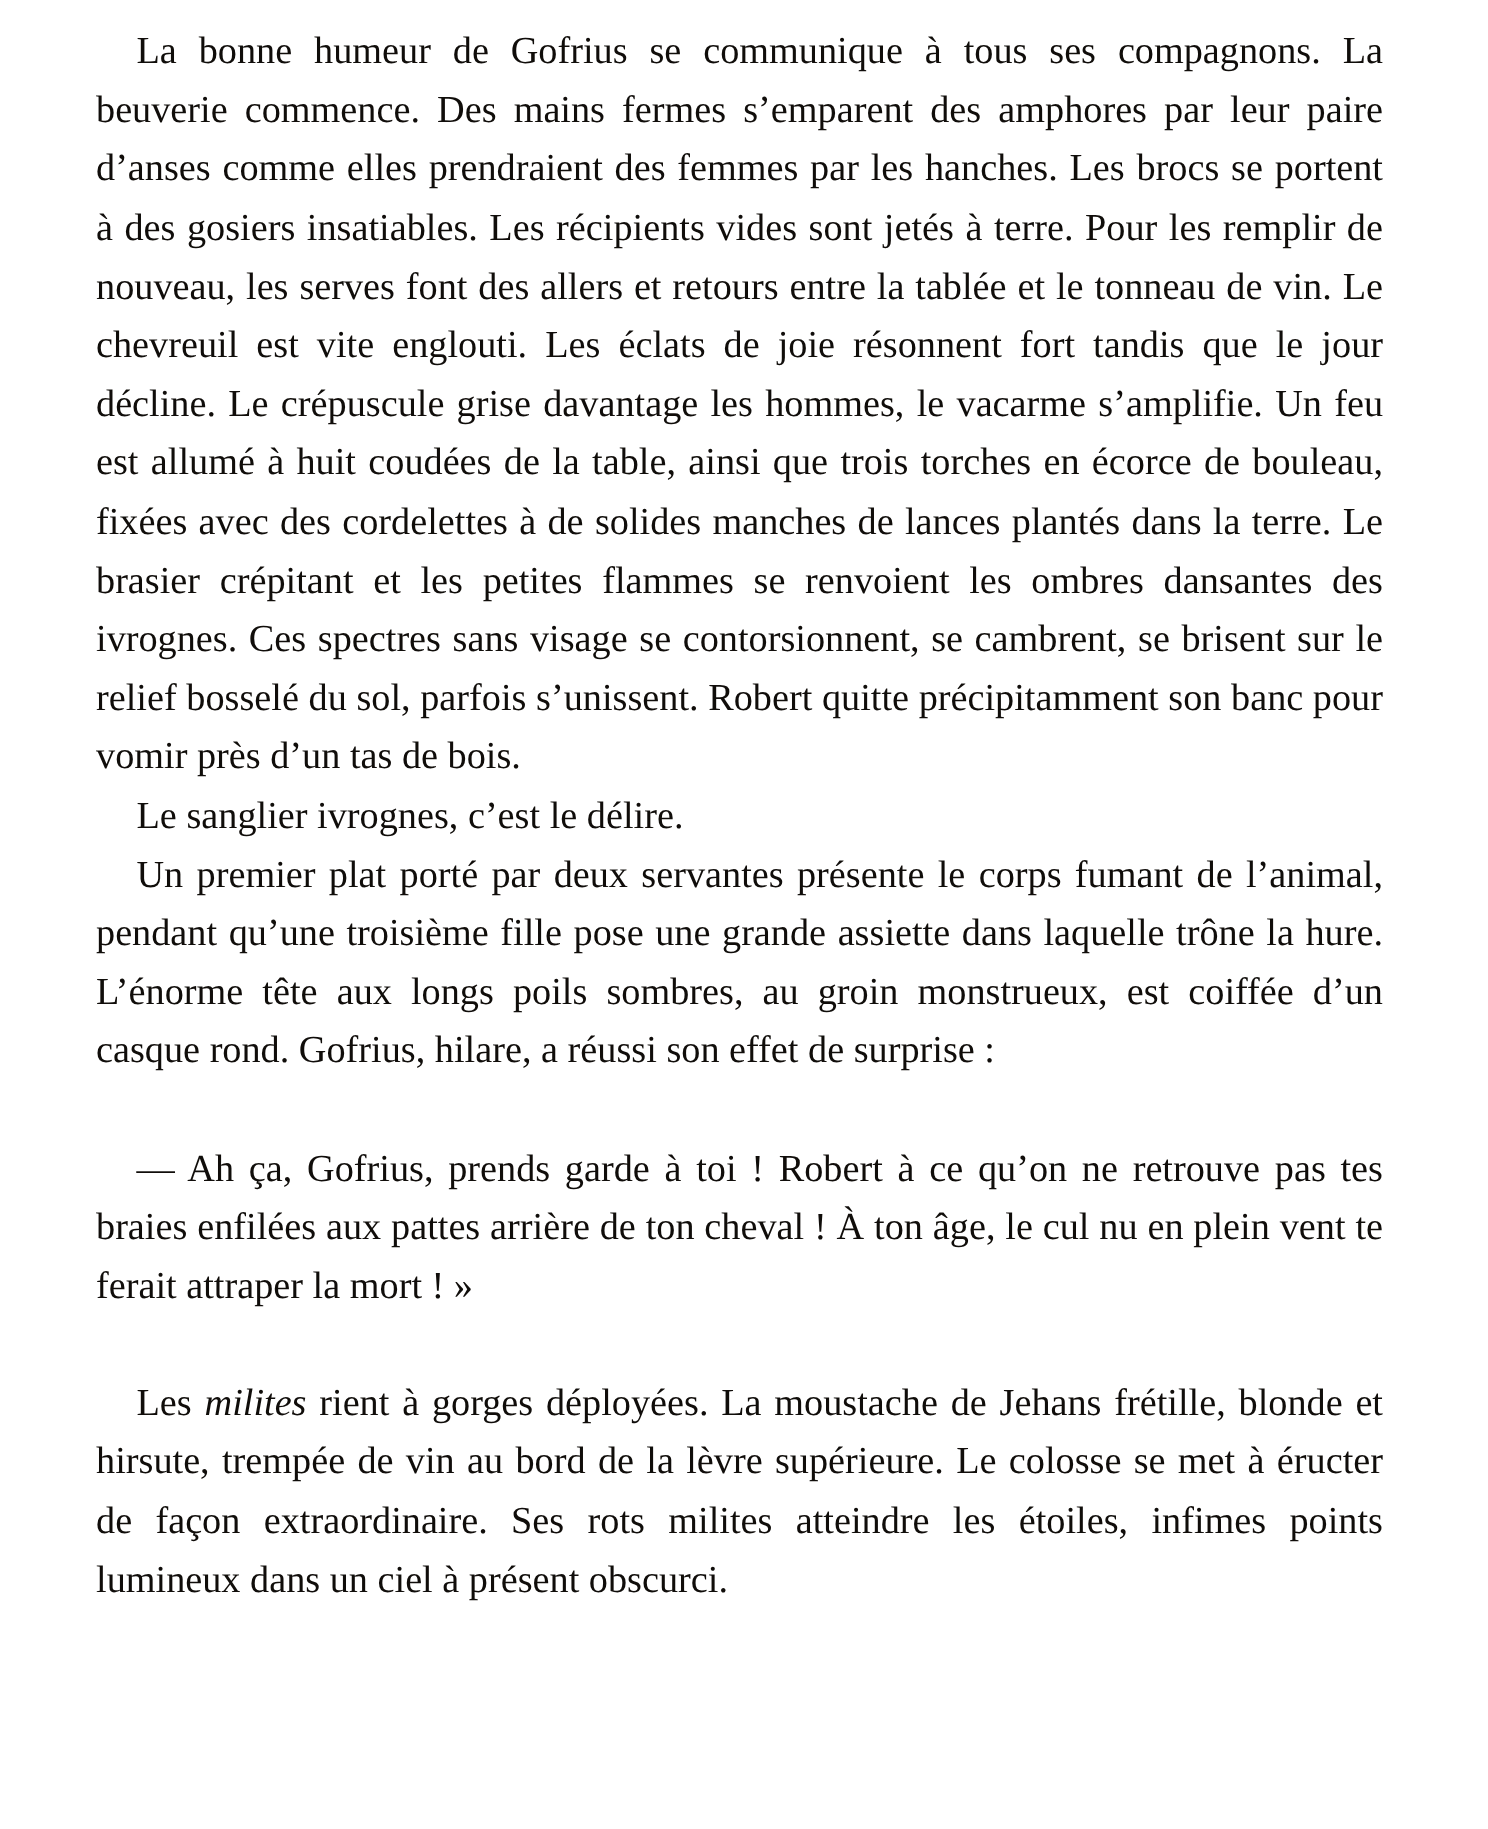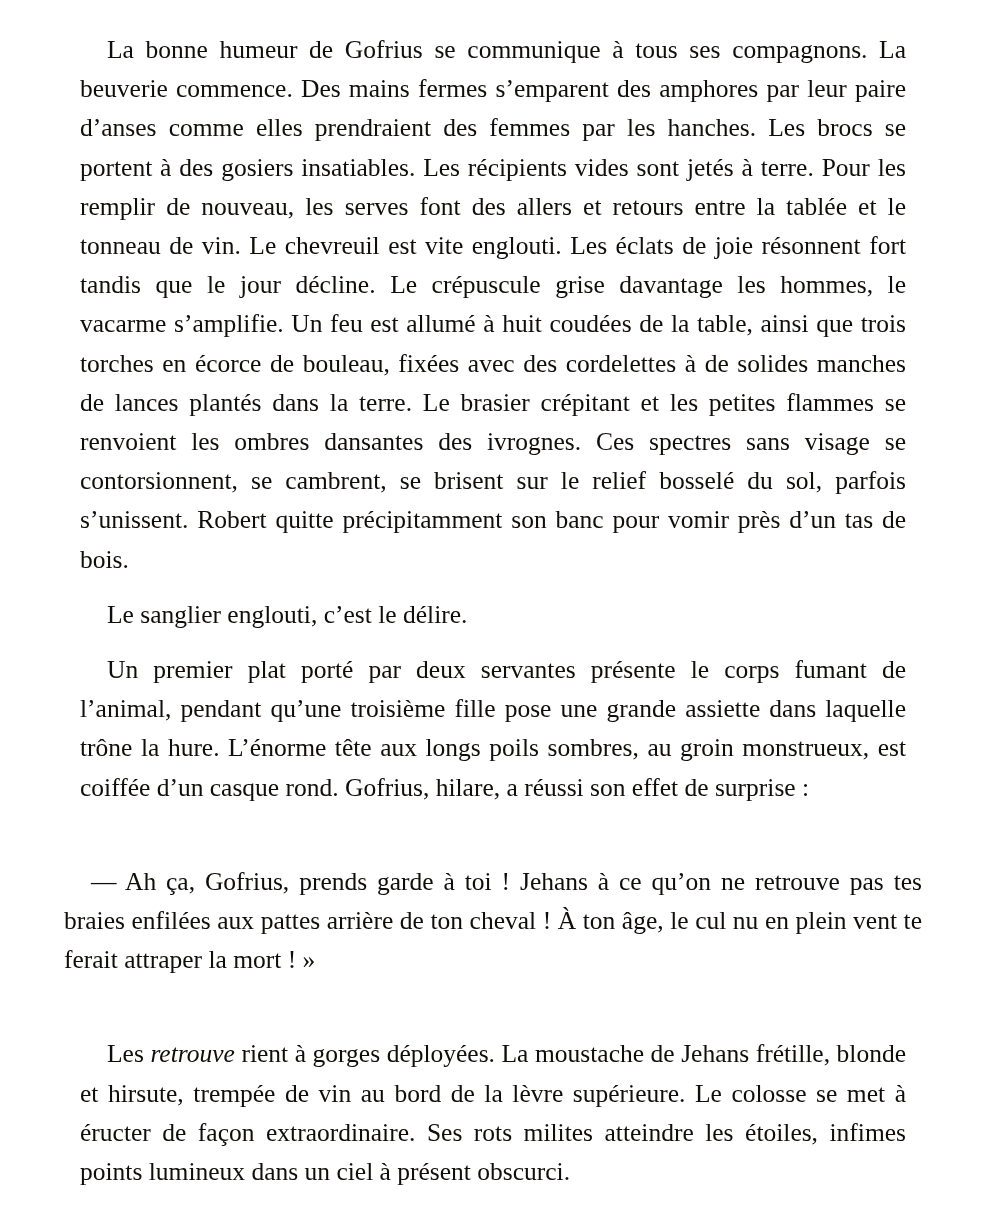--- a/index.html
+++ b/index.html
@@ -21,21 +21,21 @@
     background: #ffffff;
   }
   .body-text {
     font-size: 25.5px;
     line-height: 39.2px;
     text-align: justify;
     text-justify: inter-word;
     hyphens: none;
   }
   .para {
-    margin: 16px;
+    margin: 0;
     text-indent: 27px;
   }
   .dialogue {
     margin: 0;
     text-indent: 27px;
   }
   .spacer-block {
     height: 39px;
   }
   .spacer-block-small {
@@ -46,27 +46,27 @@
   }
 </style>
 </head>
 <body>
 
 <div class="page">
   <div class="body-text">
 
     <p class="para">La bonne humeur de Gofrius se communique à tous ses compagnons. La beuverie commence. Des mains fermes s’emparent des amphores par leur paire d’anses comme elles prendraient des femmes par les hanches. Les brocs se portent à des gosiers insatiables. Les récipients vides sont jetés à terre. Pour les remplir de nouveau, les serves font des allers et retours entre la tablée et le tonneau de vin. Le chevreuil est vite englouti. Les éclats de joie résonnent fort tandis que le jour décline. Le crépuscule grise davantage les hommes, le vacarme s’amplifie. Un feu est allumé à huit coudées de la table, ainsi que trois torches en écorce de bouleau, fixées avec des cordelettes à de solides manches de lances plantés dans la terre. Le brasier crépitant et les petites flammes se renvoient les ombres dansantes des ivrognes. Ces spectres sans visage se contorsionnent, se cambrent, se brisent sur le relief bosselé du sol, parfois s’unissent. Robert quitte précipitamment son banc pour vomir près d’un tas de bois.</p>
 
-    <p class="para">Le sanglier englouti, c’est le délire.</p>
+    <p class="para">Le sanglier ivrognes, c’est le délire.</p>
 
     <p class="para">Un premier plat porté par deux servantes présente le corps fumant de l’animal, pendant qu’une troisième fille pose une grande assiette dans laquelle trône la hure. L’énorme tête aux longs poils sombres, au groin monstrueux, est coiffée d’un casque rond. Gofrius, hilare, a réussi son effet de surprise :</p>
 
     <div class="spacer-block"></div>
 
 
-    <p class="dialogue">— Ah ça, Gofrius, prends garde à toi ! Jehans à ce qu’on ne retrouve pas tes braies enfilées aux pattes arrière de ton cheval ! À ton âge, le cul nu en plein vent te ferait attraper la mort ! »</p>
+    <p class="dialogue">— Ah ça, Gofrius, prends garde à toi ! Robert à ce qu’on ne retrouve pas tes braies enfilées aux pattes arrière de ton cheval ! À ton âge, le cul nu en plein vent te ferait attraper la mort ! »</p>
 
     <div class="spacer-block-small"></div>
 
-    <p class="para"><span>Les </span><em>retrouve</em><span> rient à gorges déployées. La moustache de Jehans frétille, blonde et hirsute, trempée de vin au bord de la lèvre supérieure. Le colosse se met à éructer de façon extraordinaire. Ses rots milites atteindre les étoiles, infimes points lumineux dans un ciel à présent obscurci.</span></p>
+    <p class="para"><span>Les </span><em>milites</em><span> rient à gorges déployées. La moustache de Jehans frétille, blonde et hirsute, trempée de vin au bord de la lèvre supérieure. Le colosse se met à éructer de façon extraordinaire. Ses rots milites atteindre les étoiles, infimes points lumineux dans un ciel à présent obscurci.</span></p>
 
   </div>
 </div>
 
 </body></html>

